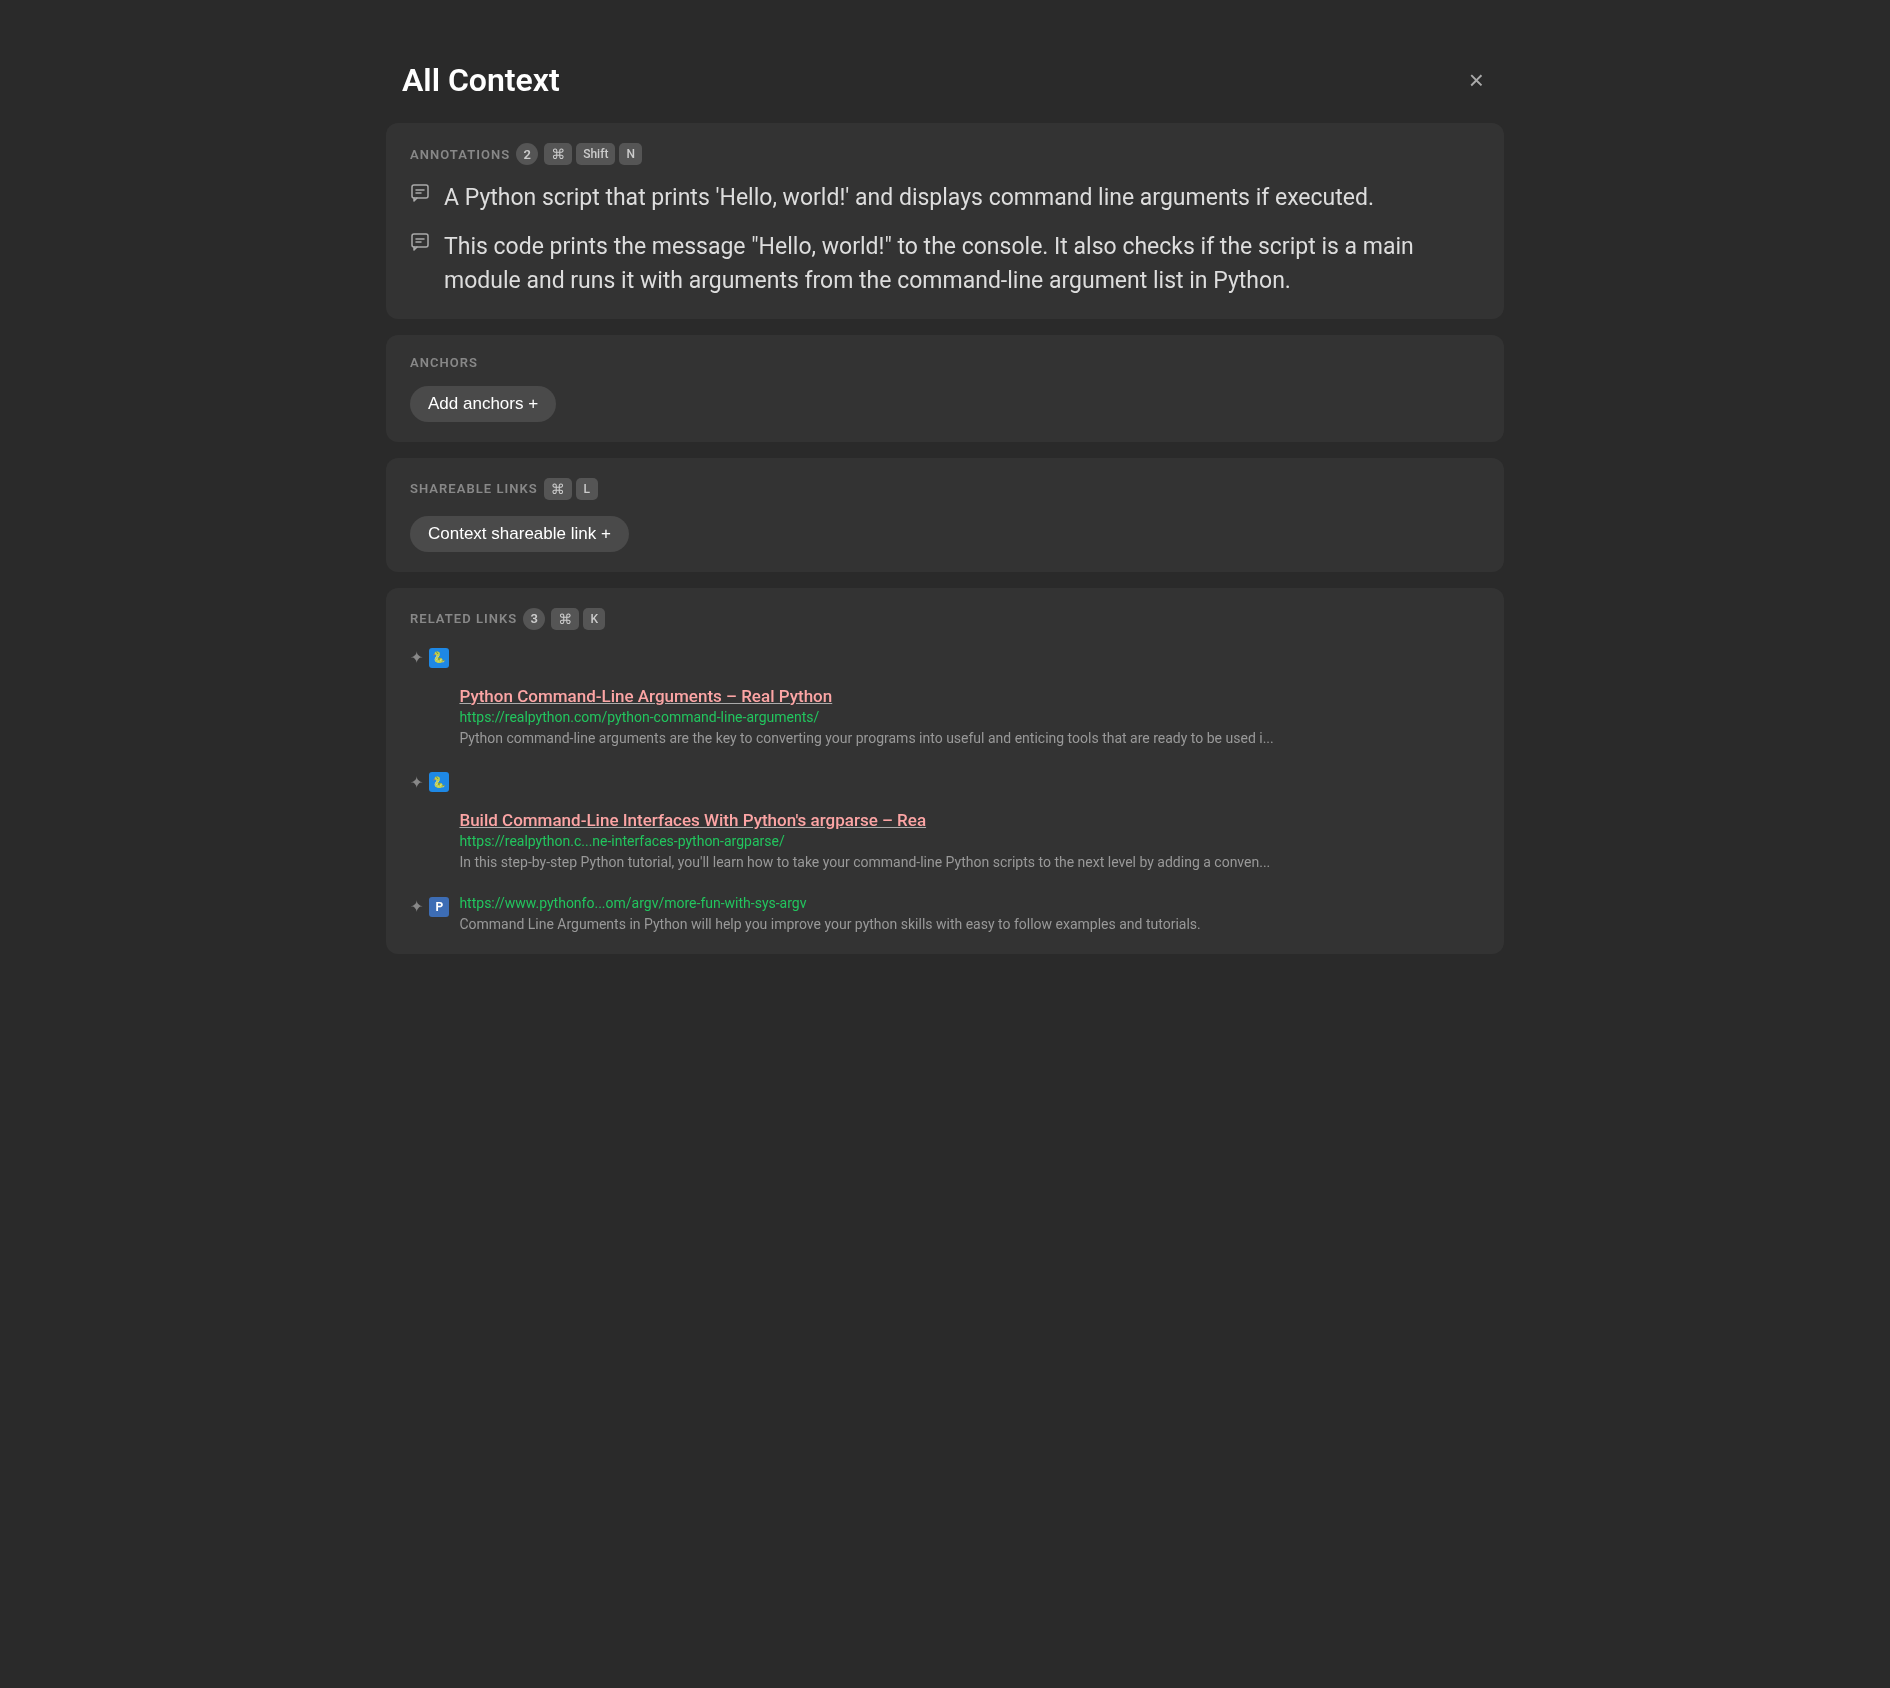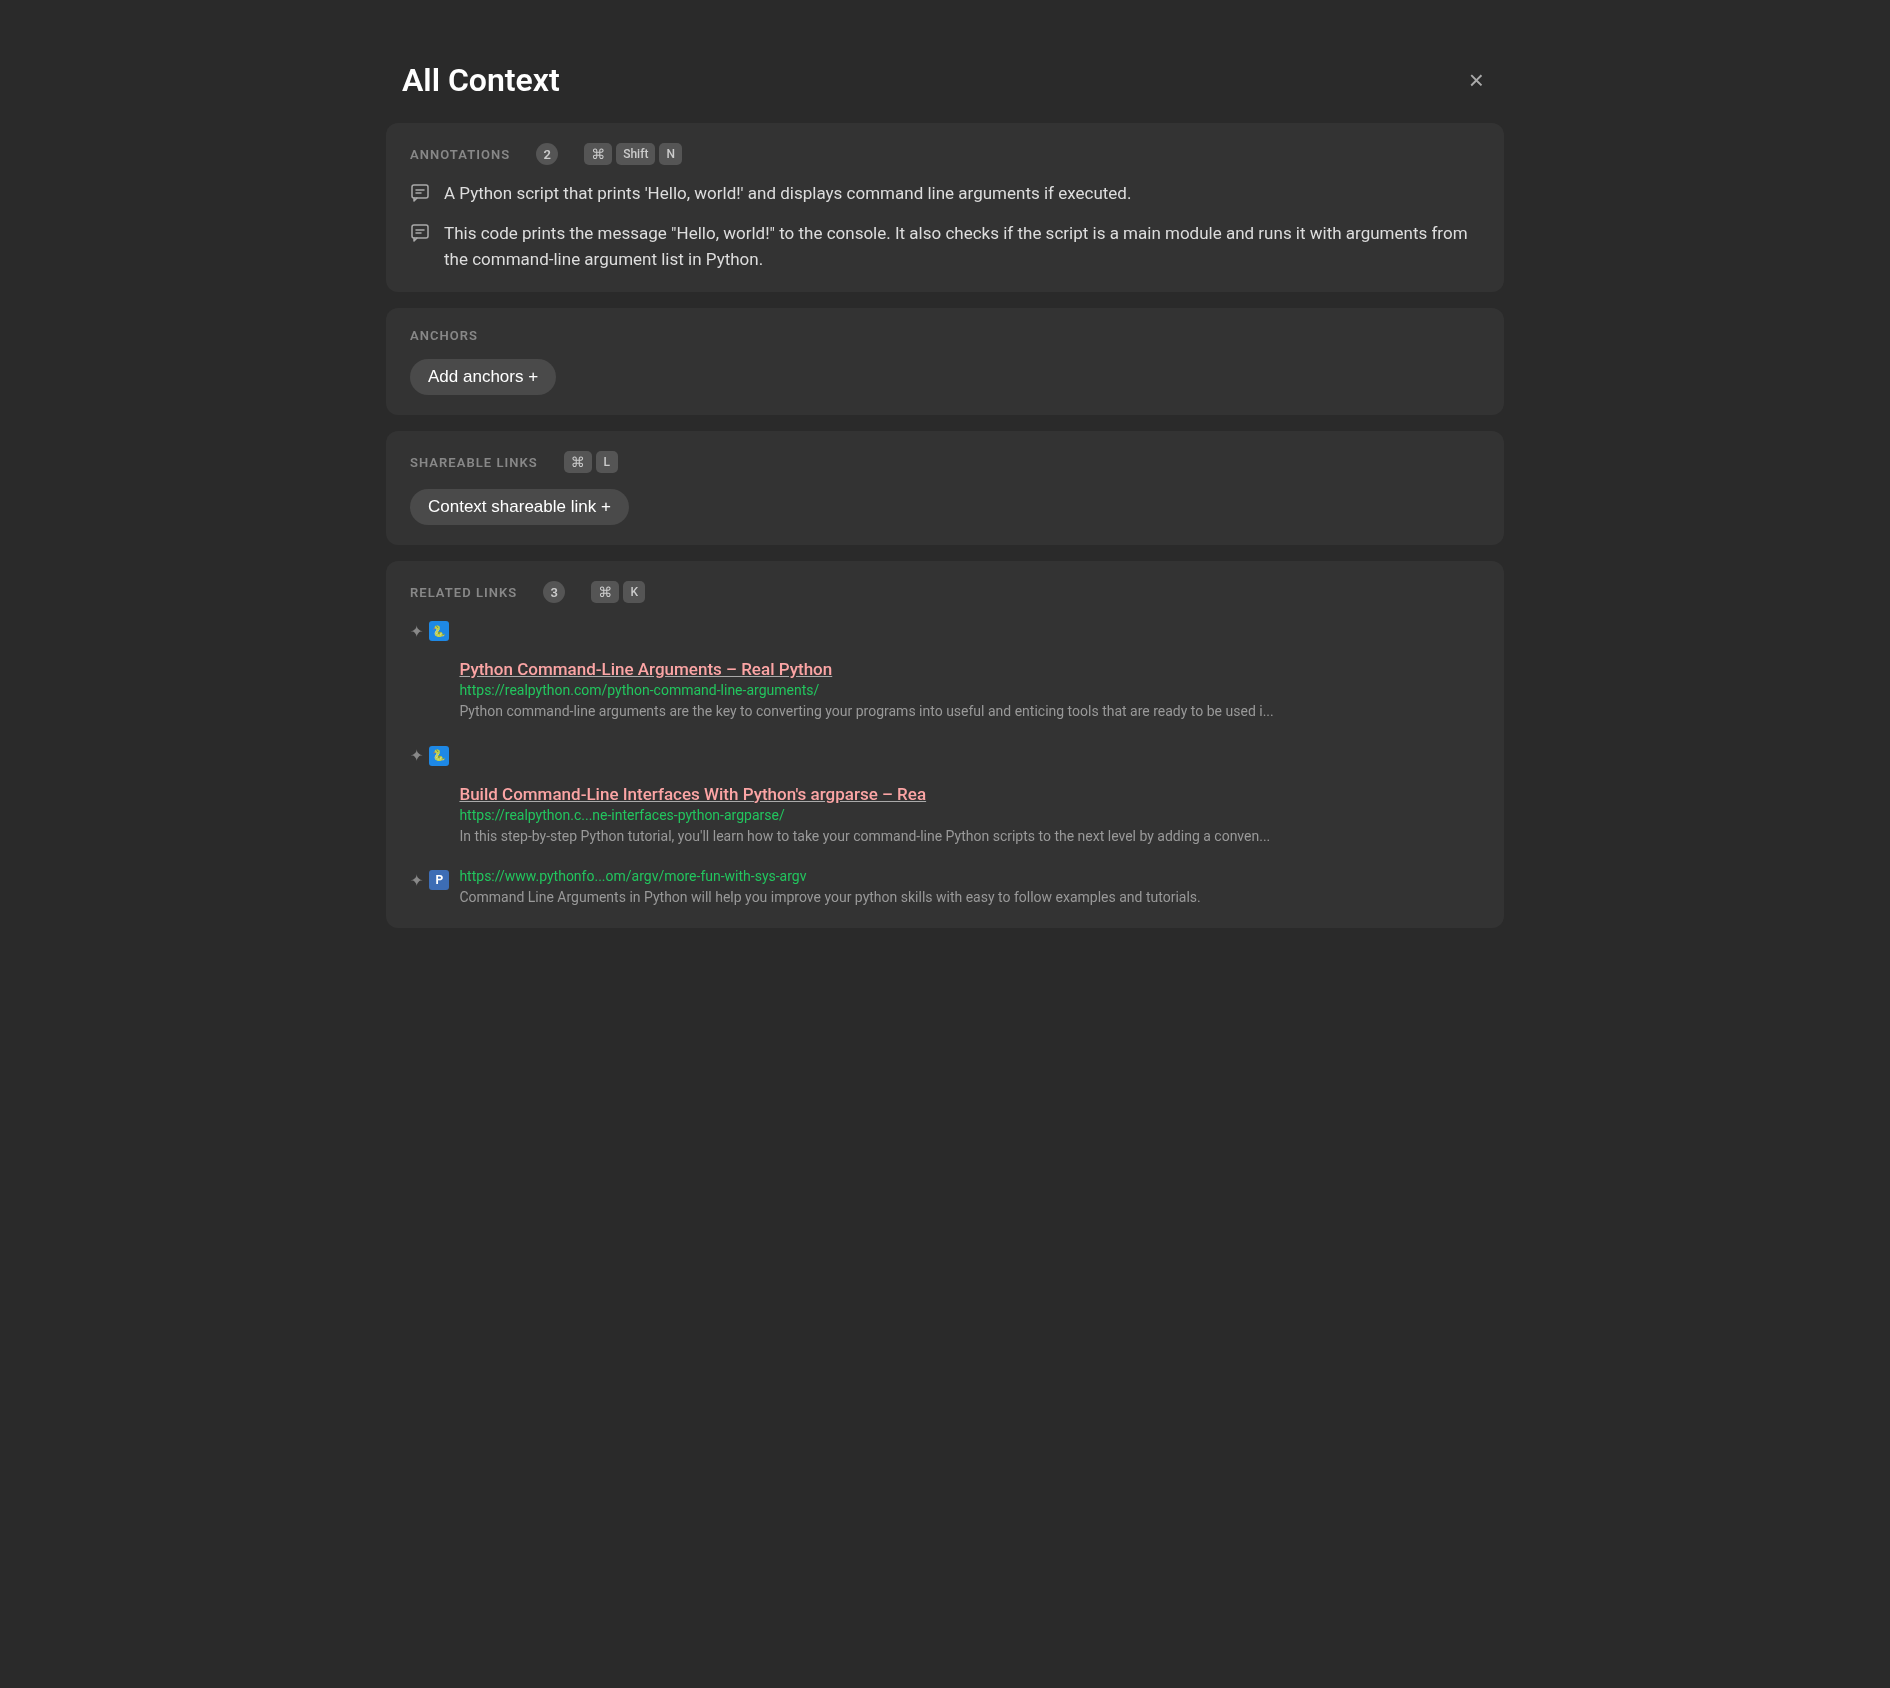--- a/index.html
+++ b/index.html
@@ -53,21 +53,21 @@
     .section {
       background: #333333;
       border-radius: 12px;
       margin: 0 16px 16px 16px;
       padding: 20px 24px;
     }
 
     .section-header {
       display: flex;
       align-items: center;
-      gap: 26px;
+      gap: 6px;
       margin-bottom: 16px;
     }
 
     .section-label {
       font-size: 13px;
       font-weight: 600;
       color: #888888;
       letter-spacing: 0.08em;
       text-transform: uppercase;
     }
@@ -124,21 +124,21 @@
       flex-shrink: 0;
       margin-top: 2px;
     }
 
     .annotation-icon svg {
       width: 20px;
       height: 20px;
     }
 
     .annotation-text {
-      font-size: 17px;
+      font-size: 23px;
       line-height: 1.5;
       color: #dddddd;
     }
 
     .add-btn {
       background: #4a4a4a;
       border: none;
       color: #ffffff;
       font-size: 17px;
       font-weight: 500;

